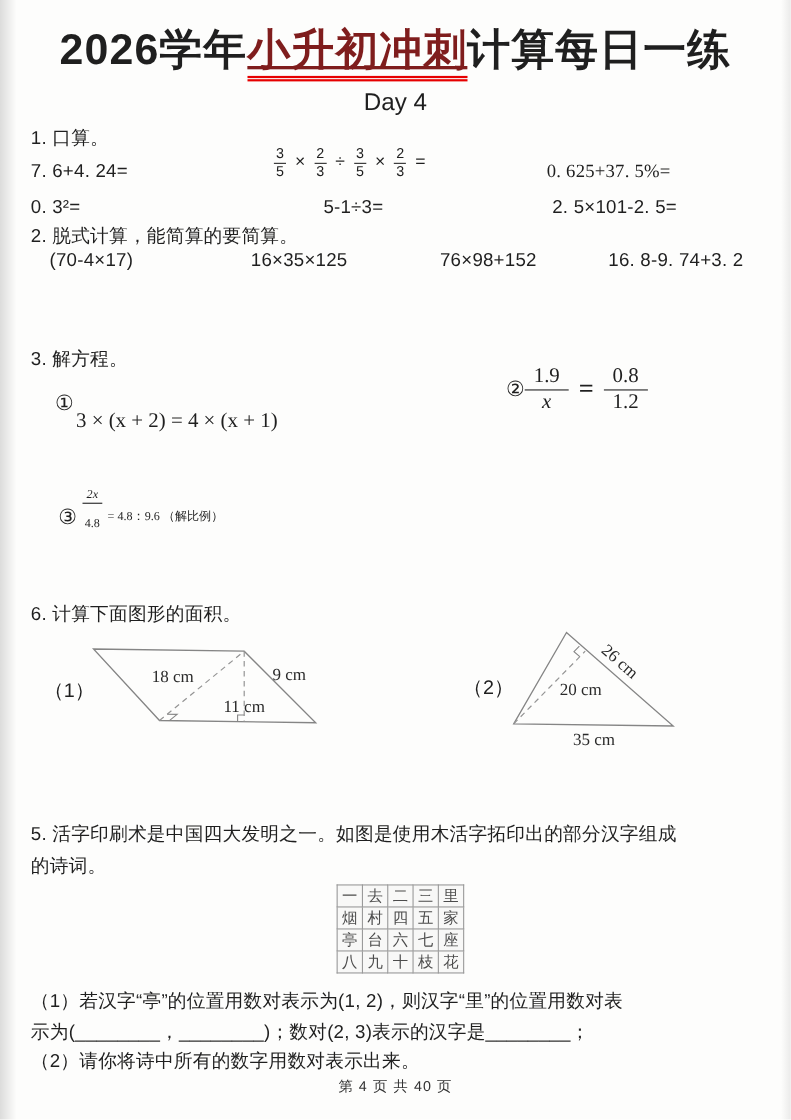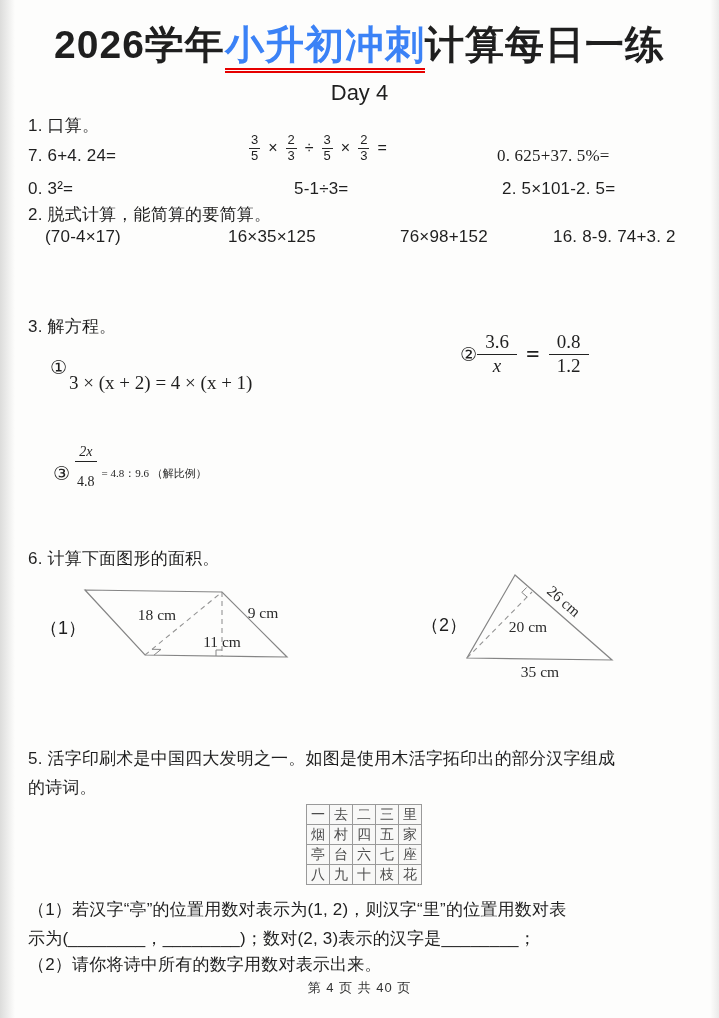--- a/index.html
+++ b/index.html
@@ -8,21 +8,21 @@
   .page { position:relative; width:719px; height:1018px; background:#fdfdfc; overflow:hidden; margin:0 auto; }
   .edge-left { position:absolute; left:0; top:0; bottom:0; width:15px;
     background:linear-gradient(90deg, rgba(70,70,70,0.18), rgba(0,0,0,0)); }
   .edge-right { position:absolute; right:0; top:0; bottom:0; width:9px;
     background:linear-gradient(-90deg, rgba(70,70,70,0.10), rgba(0,0,0,0)); }
   .abs { position:absolute; }
   .txt { font-size:17px; letter-spacing:0.2px; }
 
   
   .t-title { top:18px; left:0; right:0; text-align:center; font-size:39px; font-weight:600; letter-spacing:1px; white-space:nowrap; }
-  .t-title .hl { color:#3b82f6; border-bottom:5px double #e60000; padding-bottom:2px; }
+  .t-title .hl { color:#7f1d1d; border-bottom:5px double #e60000; padding-bottom:2px;text-decoration:underline; }
   .t-day { top:80px; left:0; right:0; text-align:center; font-size:22px; }
 
   
   .q1h  { left:28px;  top:114px; }
   .q1a  { left:28px;  top:146px; }
   .q1b  { left:497px; top:146px;font-family:Liberation Serif, serif; }
   .q1c  { left:28px;  top:179px; }
   .q1d  { left:294px; top:179px; }
   .q1e  { left:502px; top:179px; }
   .q1expr { left:249px; top:133px; display:flex; align-items:center; gap:8px; font-size:16px; }
@@ -42,21 +42,21 @@
   .q3e1 .body { font-family:Liberation Serif, serif; font-size:19px;margin-top:32px; }
   .q3e2 { left:460px; top:331px; display:flex; align-items:center; }
   .q3e2 .bigfrac { display:inline-flex; flex-direction:column; align-items:center;
       font-family:"Liberation Serif","DejaVu Serif",serif; font-size:19px; line-height:1.2; }
   .q3e2 .bigfrac .den { border-top:1.5px solid #222; padding:0 6px; min-width:40px; text-align:center; }
   .q3e2 .bigfrac .num { padding:0 6px; }
   .q3e2 .eqsign { font-family:"Liberation Serif","DejaVu Serif",serif; font-weight:bold; font-size:24px; margin:0 9px; }
   .it { font-style:italic; }
   .q3e3 { left:53px; top:444px; display:flex; align-items:center; gap:5px; }
   .q3e3 .smfrac { display:inline-flex; flex-direction:column; align-items:center;
-      font-family:"Liberation Serif","DejaVu Serif",serif; font-size:14px; line-height:1.2; }
+      font-family:"Liberation Serif","DejaVu Serif",serif; font-size:11px; line-height:1.2; }
   .q3e3 .smfrac .den { border-top:1px solid #222; padding:12px 2px; }
   .q3e3 .rest { font-family:"Liberation Serif","DejaVu Serif",serif; font-size:11px; }
 
   
   .q4h   { left:28px;  top:547px; }
   .f1lab { left:40px;  top:616px; font-size:18px; }
   .f2lab { left:421px; top:613px; font-size:18px; }
   .figsvg { position:absolute; }
   .f1svg { left:66px;  top:576px; }
   .f2svg { left:450px; top:558px; }
@@ -118,21 +118,21 @@
   <div class="abs txt q2i4">16. 8-9. 74+3. 2</div>
 
   <div class="abs txt q3h">3. 解方程。</div>
   <div class="abs q3e1">
     <span class="circ">①</span>
     <span class="body">3 × (x + 2) = 4 × (x + 1)</span>
   </div>
   <div class="abs q3e2">
     <span class="circ">②</span>
     <span class="bigfrac">
-        <span class="num">3.6</span>
+        <span class="num">1.9</span>
         <span class="den it">x</span>
       </span>
     <span class="eqsign">=</span>
     <span class="bigfrac">
         <span class="num">0.8</span>
         <span class="den">1.2</span>
       </span>
   </div>
   <div class="abs q3e3">
     <span class="circ">③</span>

